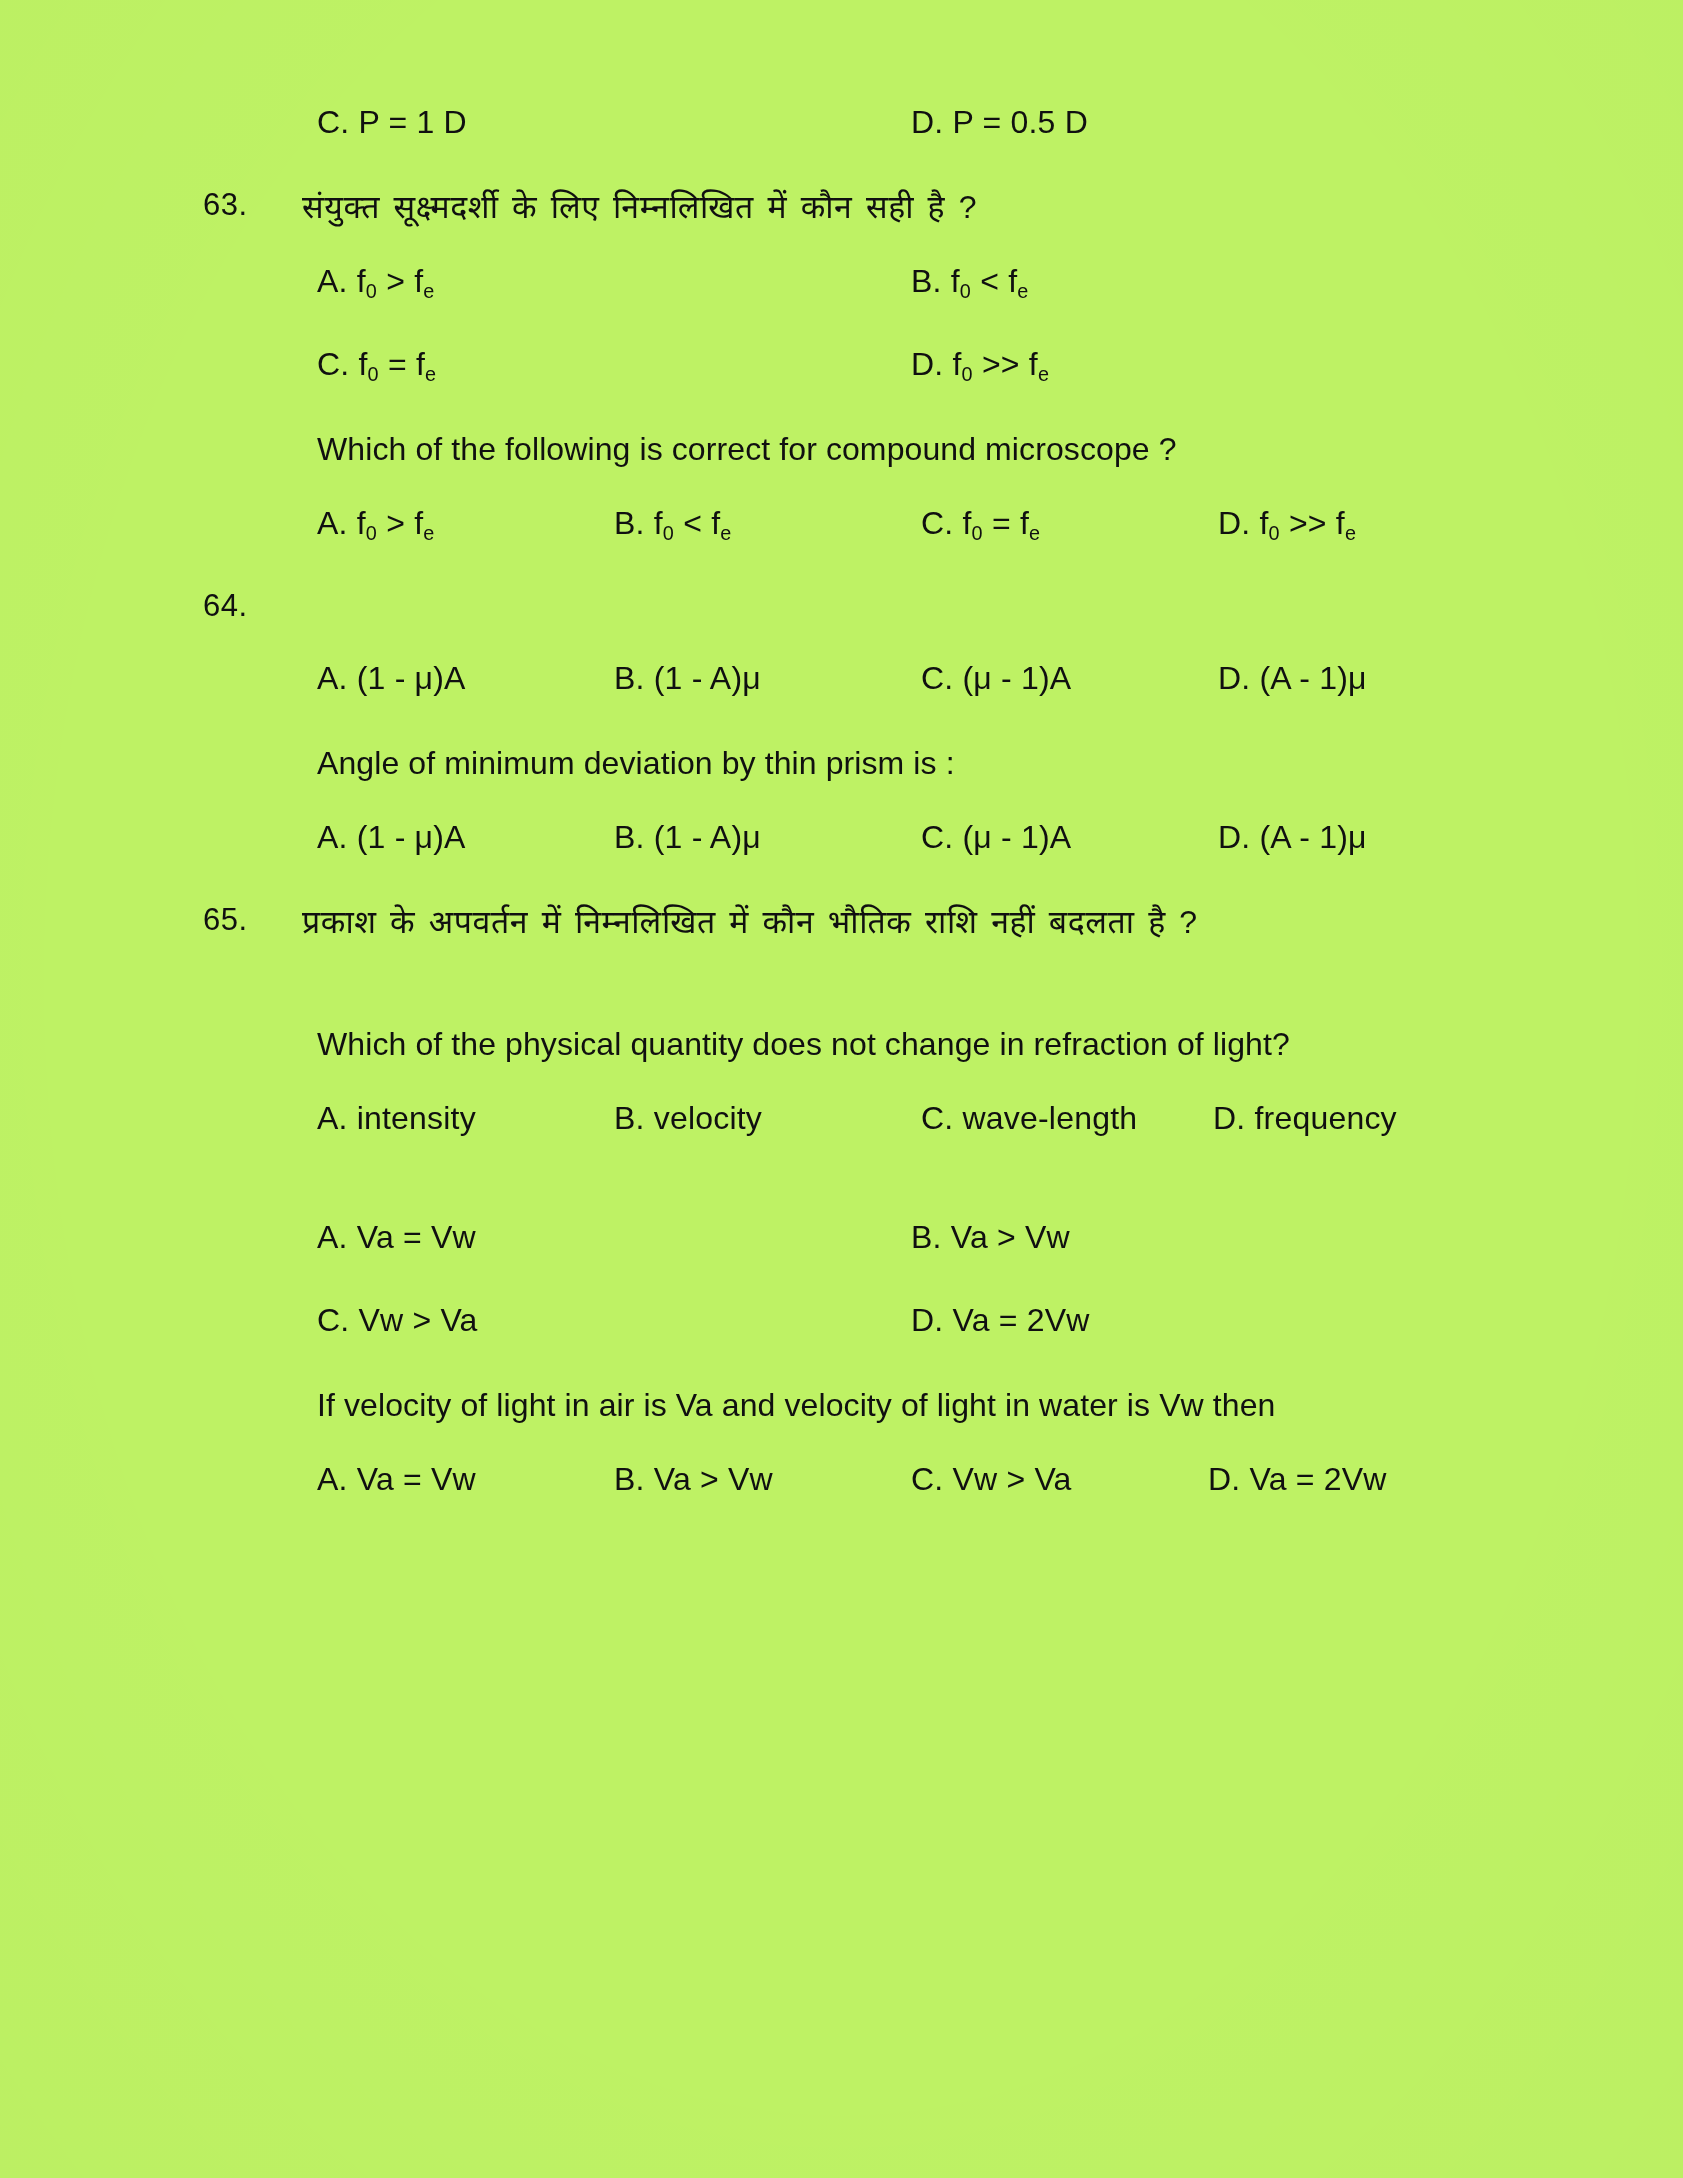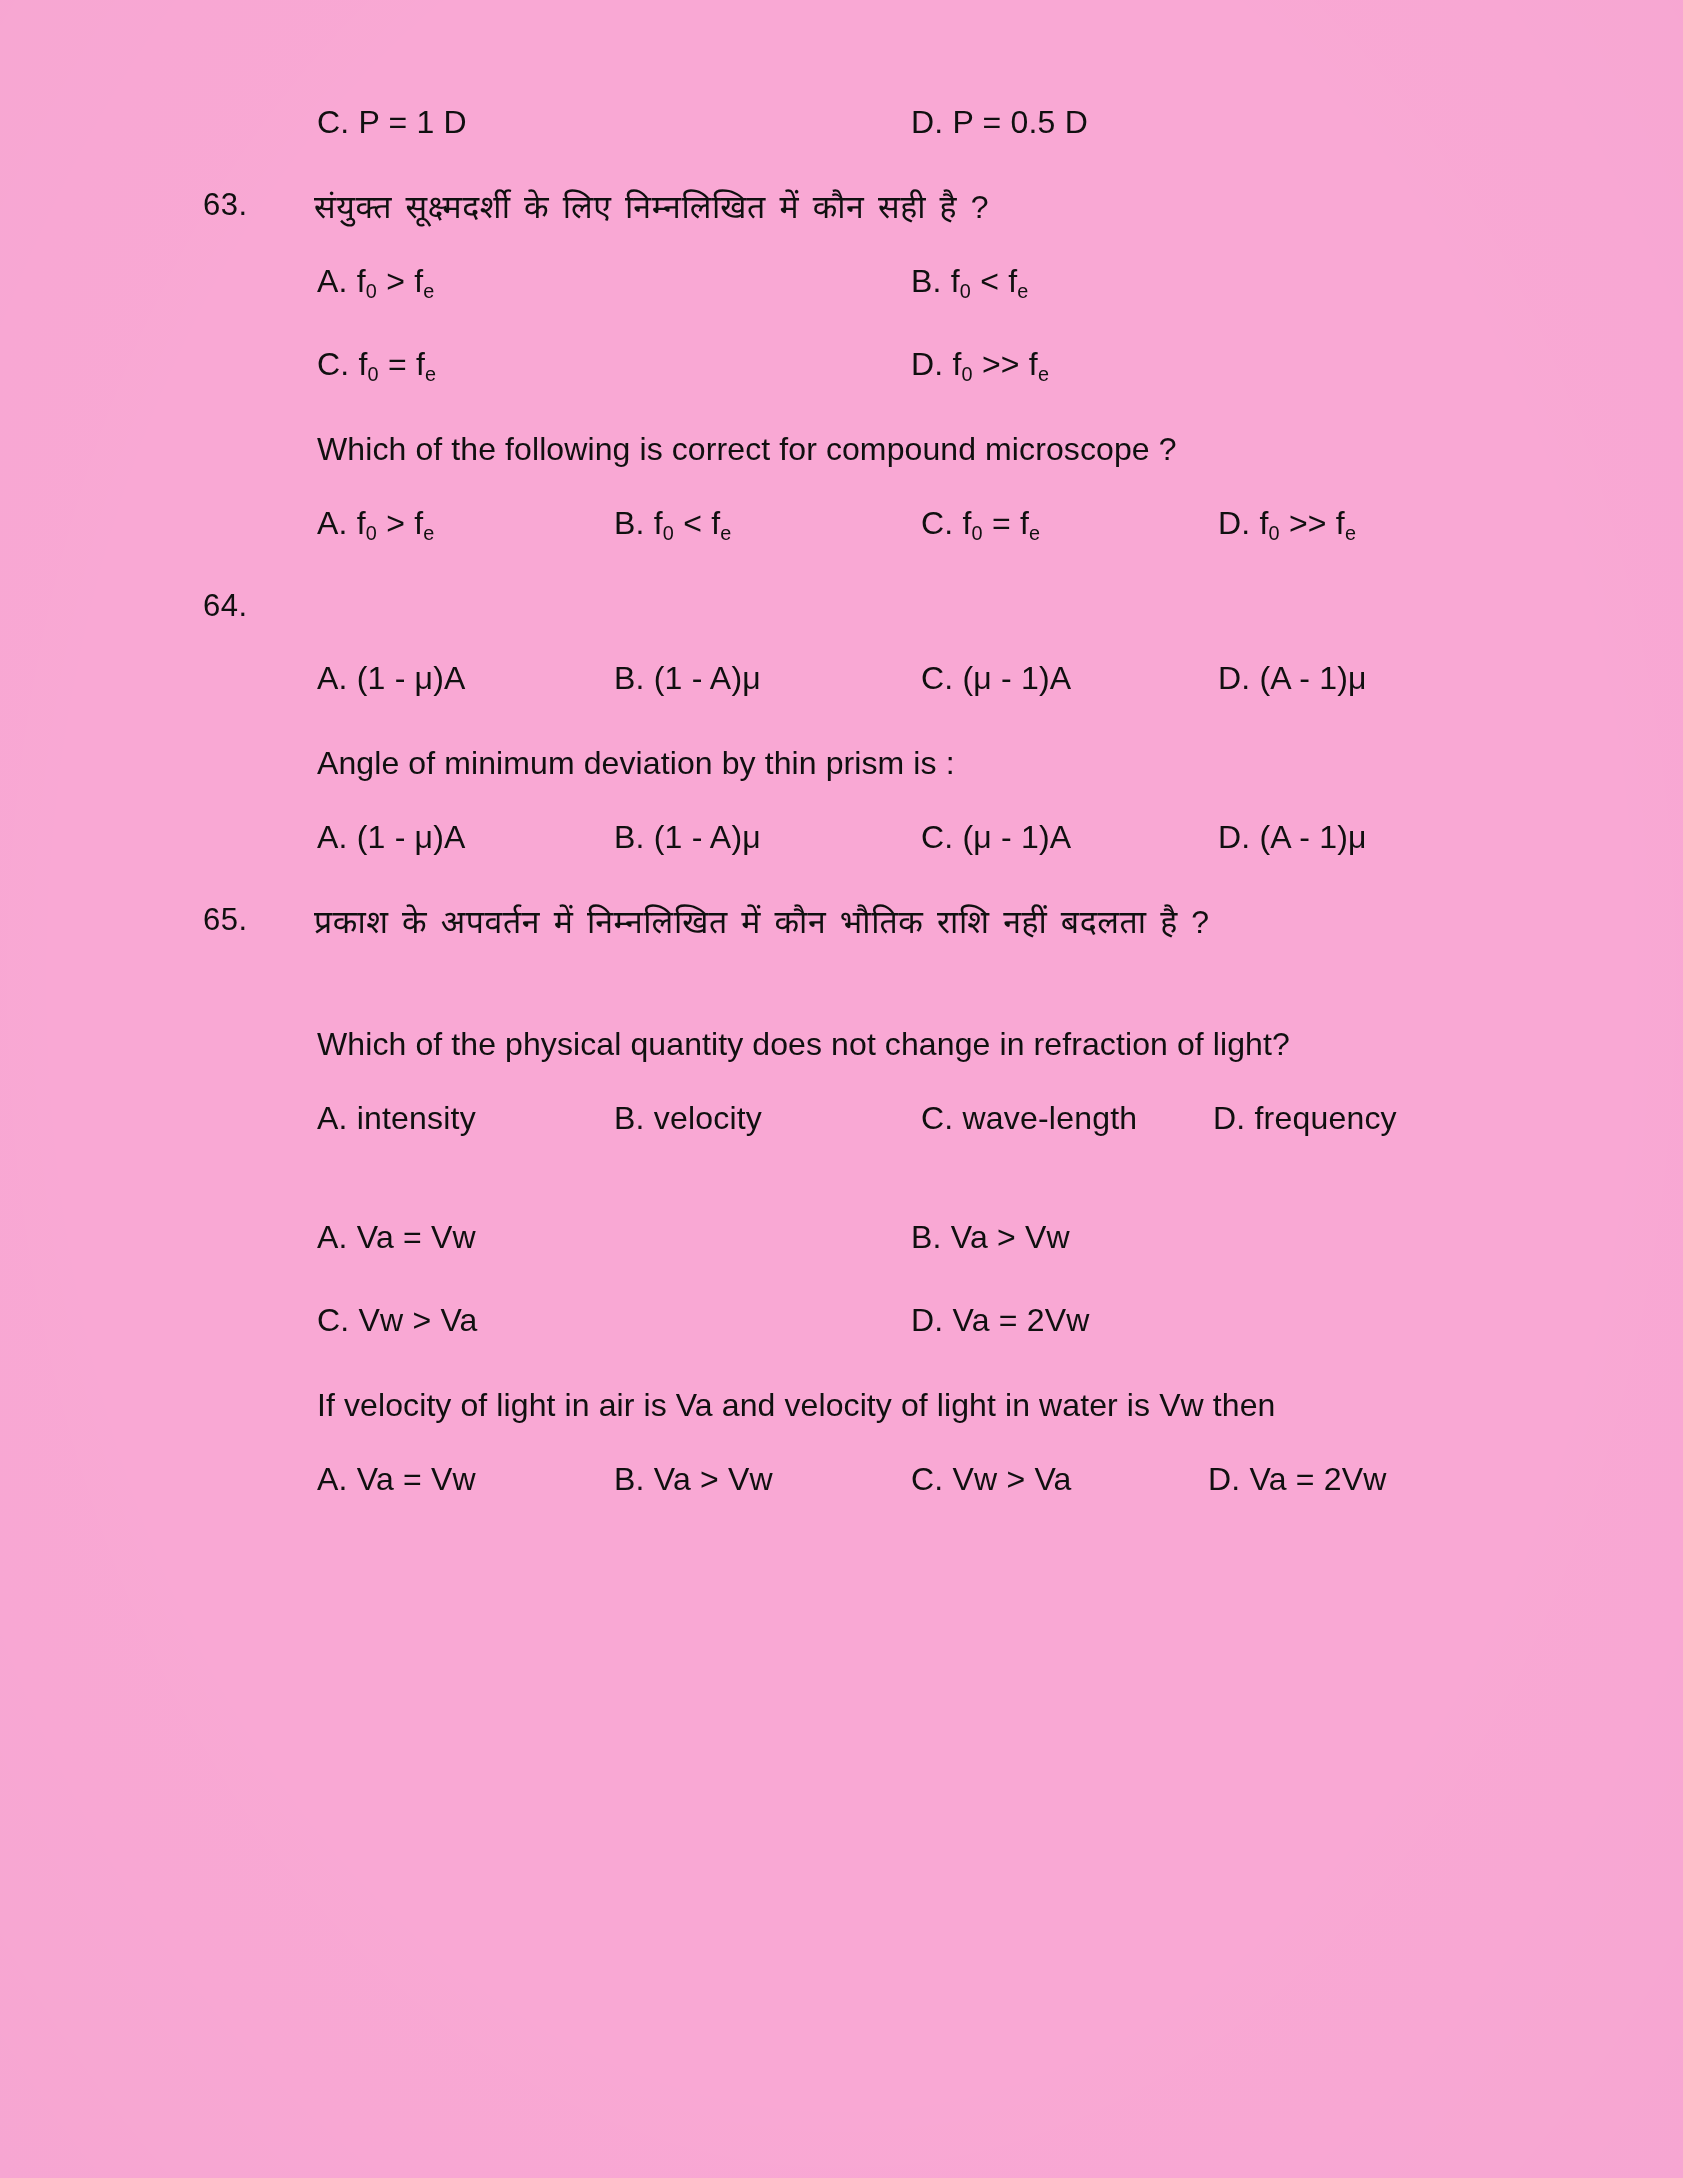--- a/index.html
+++ b/index.html
@@ -11,21 +11,21 @@
     width: 1683px;
     height: 2178px;
     font-family: "Liberation Sans", "DejaVu Sans", sans-serif;
     color: #101010;
     position: relative;
     overflow: hidden;
   }
   .page {
     position: absolute;
     inset: 0;
-    background: #f9a8d4;
+    background: #bef264;
     padding: 0;
   }
   
   .paper-tint {
     position: absolute;
     inset: 0;
     background:
       radial-gradient(ellipse at 50% 45%, rgba(255,255,255,0) 60%, rgba(0,0,0,0.012) 100%);
     pointer-events: none;
   }
@@ -35,21 +35,20 @@
     left: 0;
     top: 0;
     width: 1683px;
   }
 
   
   .qrow {
     display: flex;
     align-items: flex-start;
     width: 1683px;
-    gap: 12px;
   }
   .qnum {
     width: 99px;
     margin-left: 203px;
     flex: 0 0 auto;
     font-size: 31px;
     line-height: 1.15;
     letter-spacing: 0.5px;
   }
   .qbody {

